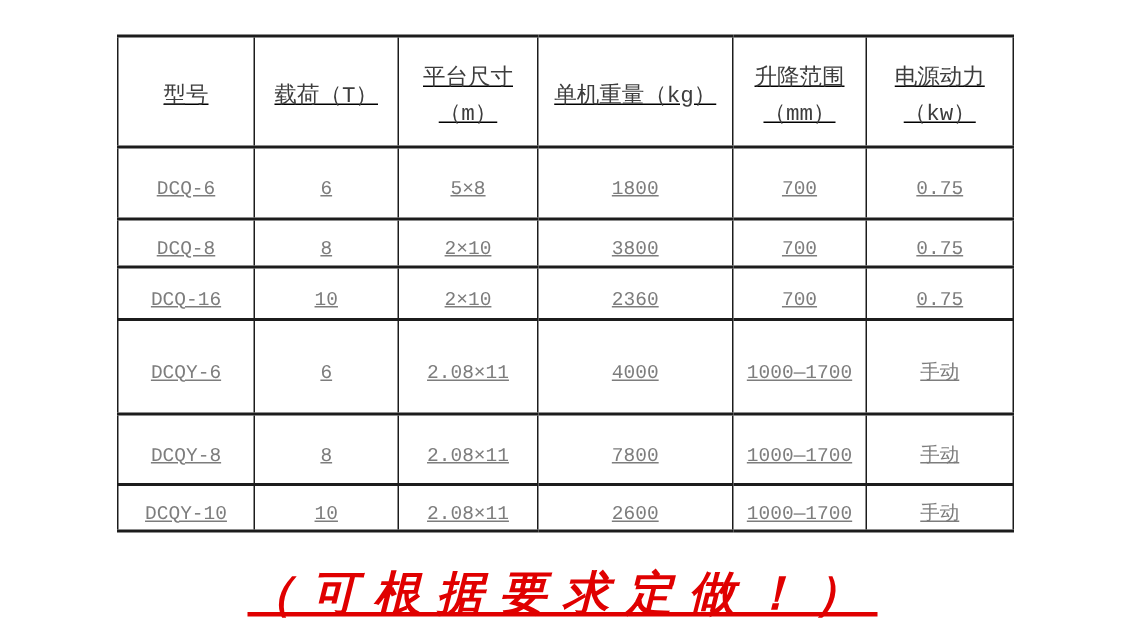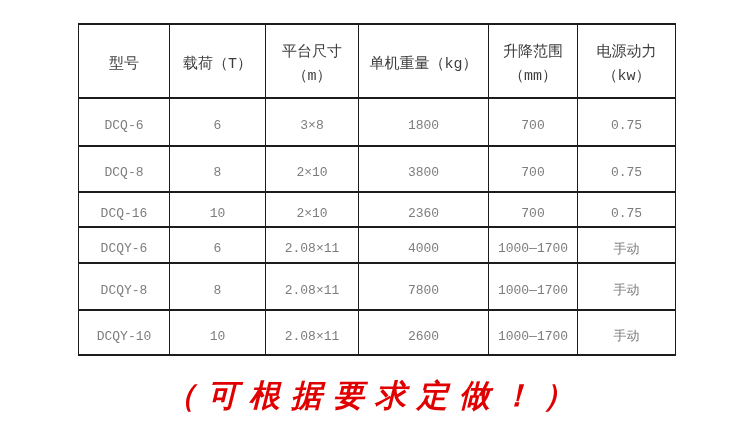--- a/index.html
+++ b/index.html
@@ -37,44 +37,46 @@
   }
   .spec-table th {
     color: #3d3d3d;
     font-size: 15px;
     font-weight: normal;
     line-height: 24px;
   }
   .spec-table td {
     color: #7d7d7d;
     font-size: 13px;
+    text-decoration: underline;
   }
   .h-sub { display: block; }
   .h-sub:empty { display: none; }
-  tr.hrow { height: 74px; }
+  tr.hrow { height: 74px; text-decoration: underline; }
   tr.r0 { height: 48px; }
-  tr.r1 { height: 46px; }
+  tr.r1 { height: 32px; }
   tr.r2 { height: 35px; }
-  tr.r3 { height: 36px; }
+  tr.r3 { height: 63px; }
   tr.r4 { height: 47px; padding-left: 18px; }
-  tr.r5 { height: 45px; }
+  tr.r5 { height: 31px; }
   .note {
     position: absolute;
     left: 0;
     top: 374px;
     width: 750px;
     text-align: center;
     color: #e00000;
     font-size: 31px;
     line-height: 44px;
     font-weight: bold;
     font-style: italic;
     letter-spacing: 11px;
     font-family: "Liberation Sans", "DejaVu Sans", sans-serif;
     white-space: nowrap;
+    text-decoration: underline;
   }
 </style>
 </head>
 <body>
 
 <div class="page">
 
   <table class="spec-table">
     <colgroup>
       <col style="width:91px">
@@ -109,21 +111,21 @@
         <th>
           <span>电源动力</span>
           <span class="h-sub">（kw）</span>
         </th>
       </tr>
     </thead>
     <tbody>
       <tr class="r0">
         <td>DCQ-6</td>
         <td>6</td>
-        <td>3×8</td>
+        <td>5×8</td>
         <td>1800</td>
         <td>700</td>
         <td>0.75</td>
       </tr>
       <tr class="r1">
         <td>DCQ-8</td>
         <td>8</td>
         <td>2×10</td>
         <td>3800</td>
         <td>700</td>

